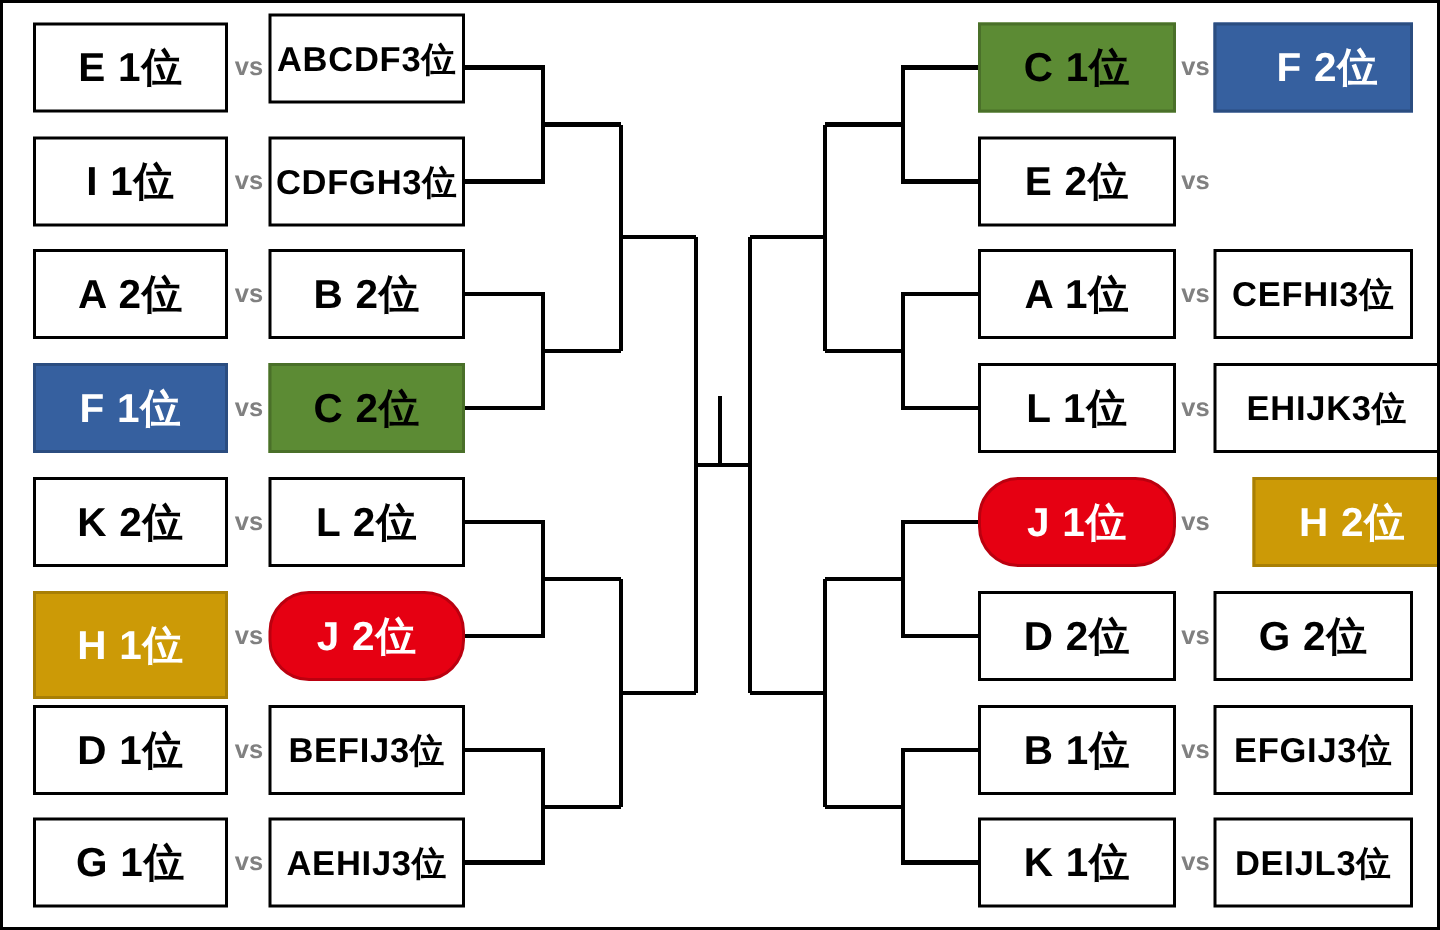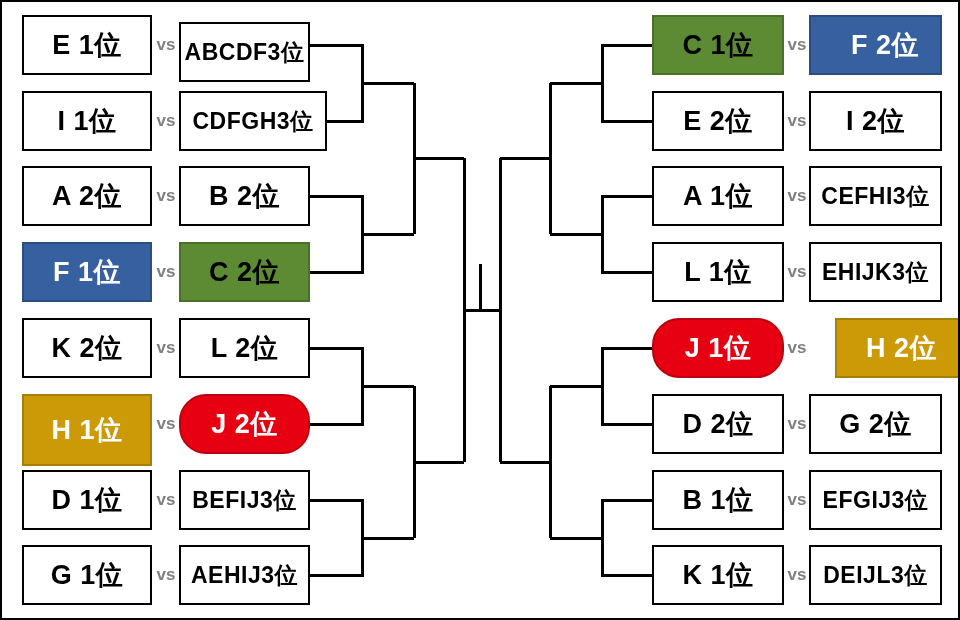--- a/index.html
+++ b/index.html
@@ -106,24 +106,24 @@
       <path d="M 548 156 L 498 156"></path>
       <path d="M 548 460 L 498 460"></path>
 
       <path d="M 498 156 L 498 460"></path>
       <path d="M 498 308 L 478 308"></path>
     </g>
   </svg>
 
 <div class="match-box sz-big " style="left: 20px; top: 13px; width: 130px; height: 60px;">E 1位</div>
     <div class="vs-label" style="left: 152px; top: 13px; width: 24px; height: 60px;">vs</div>
-    <div class="match-box sz-small " style="left: 177px; top: 20px; width: 131px; height: 60px;">ABCDF3位</div>
+    <div class="match-box sz-small " style="left: 177px; top: 7px; width: 131px; height: 60px;">ABCDF3位</div>
     <div class="match-box sz-big " style="left: 20px; top: 89px; width: 130px; height: 60px;">I 1位</div>
     <div class="vs-label" style="left: 152px; top: 89px; width: 24px; height: 60px;">vs</div>
-    <div class="match-box sz-small " style="left: 177px; top: 89px; width: 148px; height: 60px;">CDFGH3位</div>
+    <div class="match-box sz-small " style="left: 177px; top: 89px; width: 131px; height: 60px;">CDFGH3位</div>
     <div class="match-box sz-big " style="left: 20px; top: 164px; width: 130px; height: 60px;">A 2位</div>
     <div class="vs-label" style="left: 152px; top: 164px; width: 24px; height: 60px;">vs</div>
     <div class="match-box sz-big " style="left: 177px; top: 164px; width: 131px; height: 60px;">B 2位</div>
     <div class="match-box sz-big fill-blue" style="left: 20px; top: 240px; width: 130px; height: 60px;">F 1位</div>
     <div class="vs-label" style="left: 152px; top: 240px; width: 24px; height: 60px;">vs</div>
     <div class="match-box sz-big fill-green" style="left: 177px; top: 240px; width: 131px; height: 60px;">C 2位</div>
     <div class="match-box sz-big " style="left: 20px; top: 316px; width: 130px; height: 60px;">K 2位</div>
     <div class="vs-label" style="left: 152px; top: 316px; width: 24px; height: 60px;">vs</div>
     <div class="match-box sz-big " style="left: 177px; top: 316px; width: 131px; height: 60px;">L 2位</div>
     <div class="match-box sz-big fill-gold" style="left: 20px; top: 392px; width: 130px; height: 72px;">H 1位</div>
@@ -133,27 +133,26 @@
     <div class="vs-label" style="left: 152px; top: 468px; width: 24px; height: 60px;">vs</div>
     <div class="match-box sz-small " style="left: 177px; top: 468px; width: 131px; height: 60px;">BEFIJ3位</div>
     <div class="match-box sz-big " style="left: 20px; top: 543px; width: 130px; height: 60px;">G 1位</div>
     <div class="vs-label" style="left: 152px; top: 543px; width: 24px; height: 60px;">vs</div>
     <div class="match-box sz-small " style="left: 177px; top: 543px; width: 131px; height: 60px;">AEHIJ3位</div>
     <div class="match-box sz-big fill-green" style="left: 650px; top: 13px; width: 132px; height: 60px;">C 1位</div>
     <div class="vs-label" style="left: 784px; top: 13px; width: 22px; height: 60px;">vs</div>
     <div class="match-box sz-big fill-blue" style="left: 807px; top: 13px; width: 133px; height: 60px; padding-left: 19px;">F 2位</div>
     <div class="match-box sz-big " style="left: 650px; top: 89px; width: 132px; height: 60px;">E 2位</div>
     <div class="vs-label" style="left: 784px; top: 89px; width: 22px; height: 60px;">vs</div>
-    <div class="match-box sz-big " style="left: 807px; top: 89px; width: 133px; height: 60px;">I 2位</div>
     <div class="match-box sz-big " style="left: 650px; top: 164px; width: 132px; height: 60px;">A 1位</div>
     <div class="vs-label" style="left: 784px; top: 164px; width: 22px; height: 60px;">vs</div>
     <div class="match-box sz-small " style="left: 807px; top: 164px; width: 133px; height: 60px;">CEFHI3位</div>
     <div class="match-box sz-big " style="left: 650px; top: 240px; width: 132px; height: 60px;">L 1位</div>
     <div class="vs-label" style="left: 784px; top: 240px; width: 22px; height: 60px;">vs</div>
-    <div class="match-box sz-small " style="left: 807px; top: 240px; width: 133px; height: 60px;">EHIJK3位</div>
+    <div class="match-box sz-small " style="left: 807px; top: 240px; width: 151px; height: 60px;">EHIJK3位</div>
     <div class="match-box sz-big fill-red" style="left: 650px; top: 316px; width: 132px; height: 60px;">J 1位</div>
     <div class="vs-label" style="left: 784px; top: 316px; width: 22px; height: 60px;">vs</div>
     <div class="match-box sz-big fill-gold" style="left: 833px; top: 316px; width: 133px; height: 60px;">H 2位</div>
     <div class="match-box sz-big " style="left: 650px; top: 392px; width: 132px; height: 60px;">D 2位</div>
     <div class="vs-label" style="left: 784px; top: 392px; width: 22px; height: 60px;">vs</div>
     <div class="match-box sz-big " style="left: 807px; top: 392px; width: 133px; height: 60px;">G 2位</div>
     <div class="match-box sz-big " style="left: 650px; top: 468px; width: 132px; height: 60px;">B 1位</div>
     <div class="vs-label" style="left: 784px; top: 468px; width: 22px; height: 60px;">vs</div>
     <div class="match-box sz-small " style="left: 807px; top: 468px; width: 133px; height: 60px;">EFGIJ3位</div>
     <div class="match-box sz-big " style="left: 650px; top: 543px; width: 132px; height: 60px;">K 1位</div>

